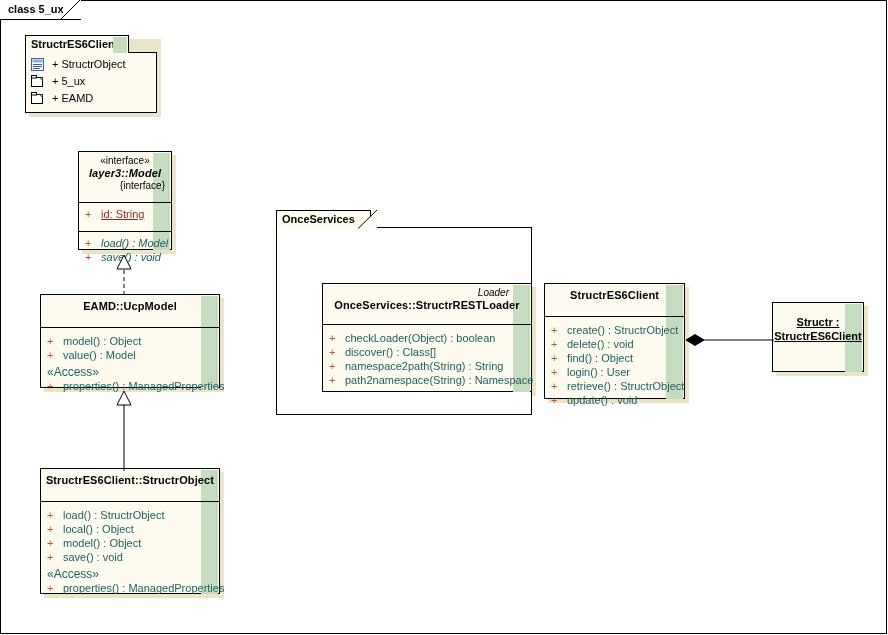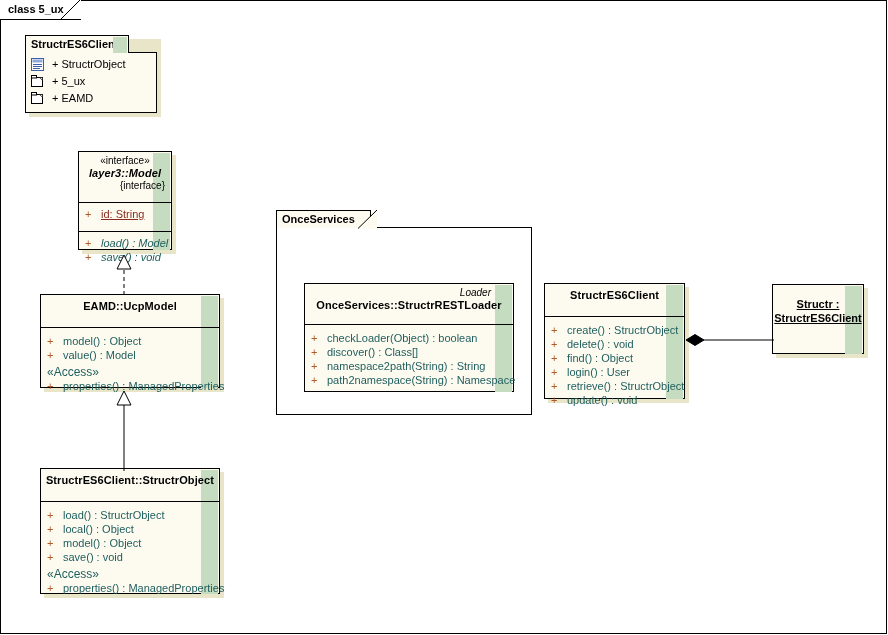--- a/index.html
+++ b/index.html
@@ -371,21 +371,21 @@
     <div class="pkg-tab" style="left:0px; top:0px; width:95px; height:18px;">
       <div class="pkg-tab-label">OnceServices</div>
     </div>
     <svg style="position:absolute; left:82px; top:0px; width:22px; height:19px; z-index:4;">
       <polygon points="0,19 19,0 19,19" fill="#fdfbf0"></polygon>
       <line x1="0" y1="18.5" x2="19" y2="0" stroke="#000000" stroke-width="1"></line>
     </svg>
     <div class="pkg-body hollow" style="left:0px; top:17px; width:256px; height:188px;"></div>
   </div>
 
-  <div class="uml" style="left:304px; top:283px; width:214px; height:113px;">
+  <div class="uml" style="left:322px; top:283px; width:214px; height:113px;">
     <div class="shadow" style="left:4px; top:4px; width:210px; height:109px;"></div>
     <div class="el-box" style="width:210px; height:109px;">
       <div class="green-strip" style="height:107px;"></div>
 
       <div class="name-compartment" style="height:34px; padding-top:3px;">
         <div class="stereo-right">Loader</div>
         <div class="cls-name">OnceServices::StructrRESTLoader</div>
       </div>
 
       <div class="compartment" style="padding-top:6px;">
@@ -435,21 +435,21 @@
         </div>
       </div>
     </div>
   </div>
 
   <svg class="conn-svg" style="left:682px; top:328px; width:92px; height:24px;">
     <line x1="22" y1="12" x2="92" y2="12" stroke="#000000" stroke-width="1"></line>
     <polygon points="4,12 13,6.5 22,12 13,17.5" fill="#000000" stroke="#000000" stroke-width="1"></polygon>
   </svg>
 
-  <div class="uml" style="left:772px; top:284px; width:96px; height:74px;">
+  <div class="uml" style="left:772px; top:302px; width:96px; height:74px;">
     <div class="shadow" style="left:4px; top:4px; width:92px; height:70px;"></div>
     <div class="el-box" style="width:92px; height:70px;">
       <div class="green-strip" style="height:68px;"></div>
       <div style="position:relative; z-index:3; text-align:center; padding-top:12px;">
         <div class="obj-name">Structr :</div>
         <div class="obj-name">StructrES6Client</div>
       </div>
     </div>
   </div>
 

